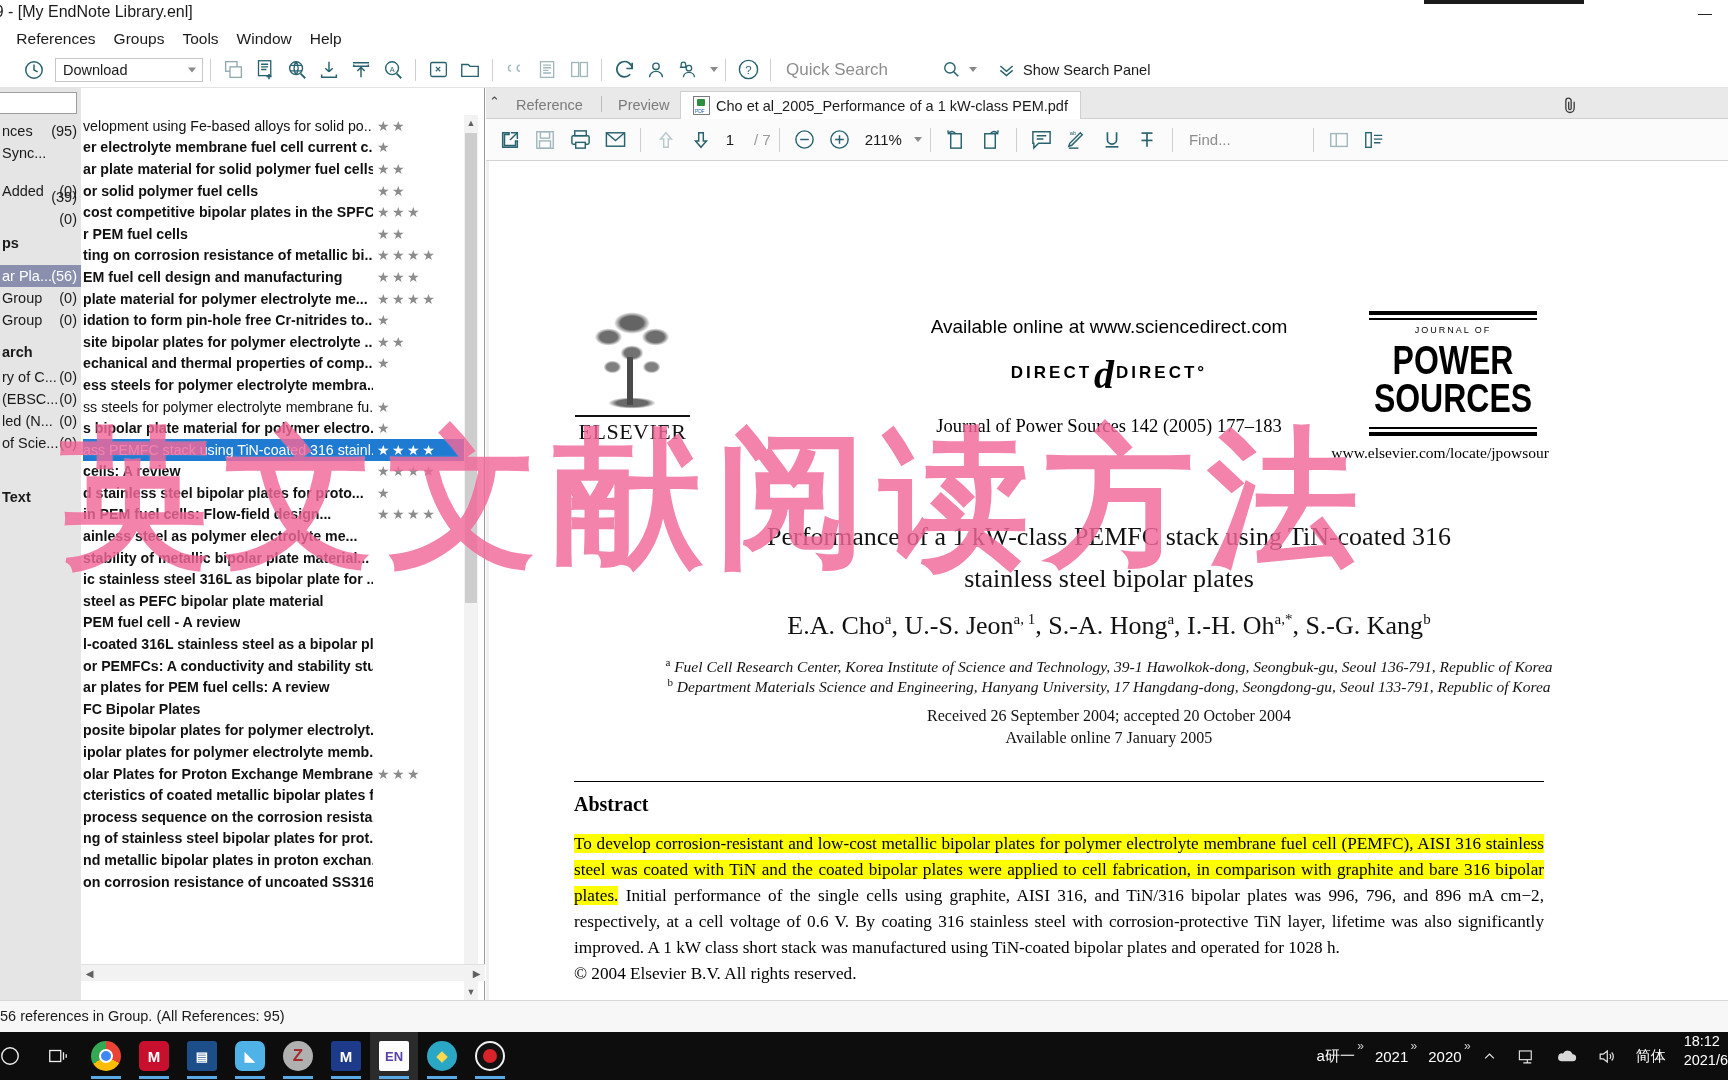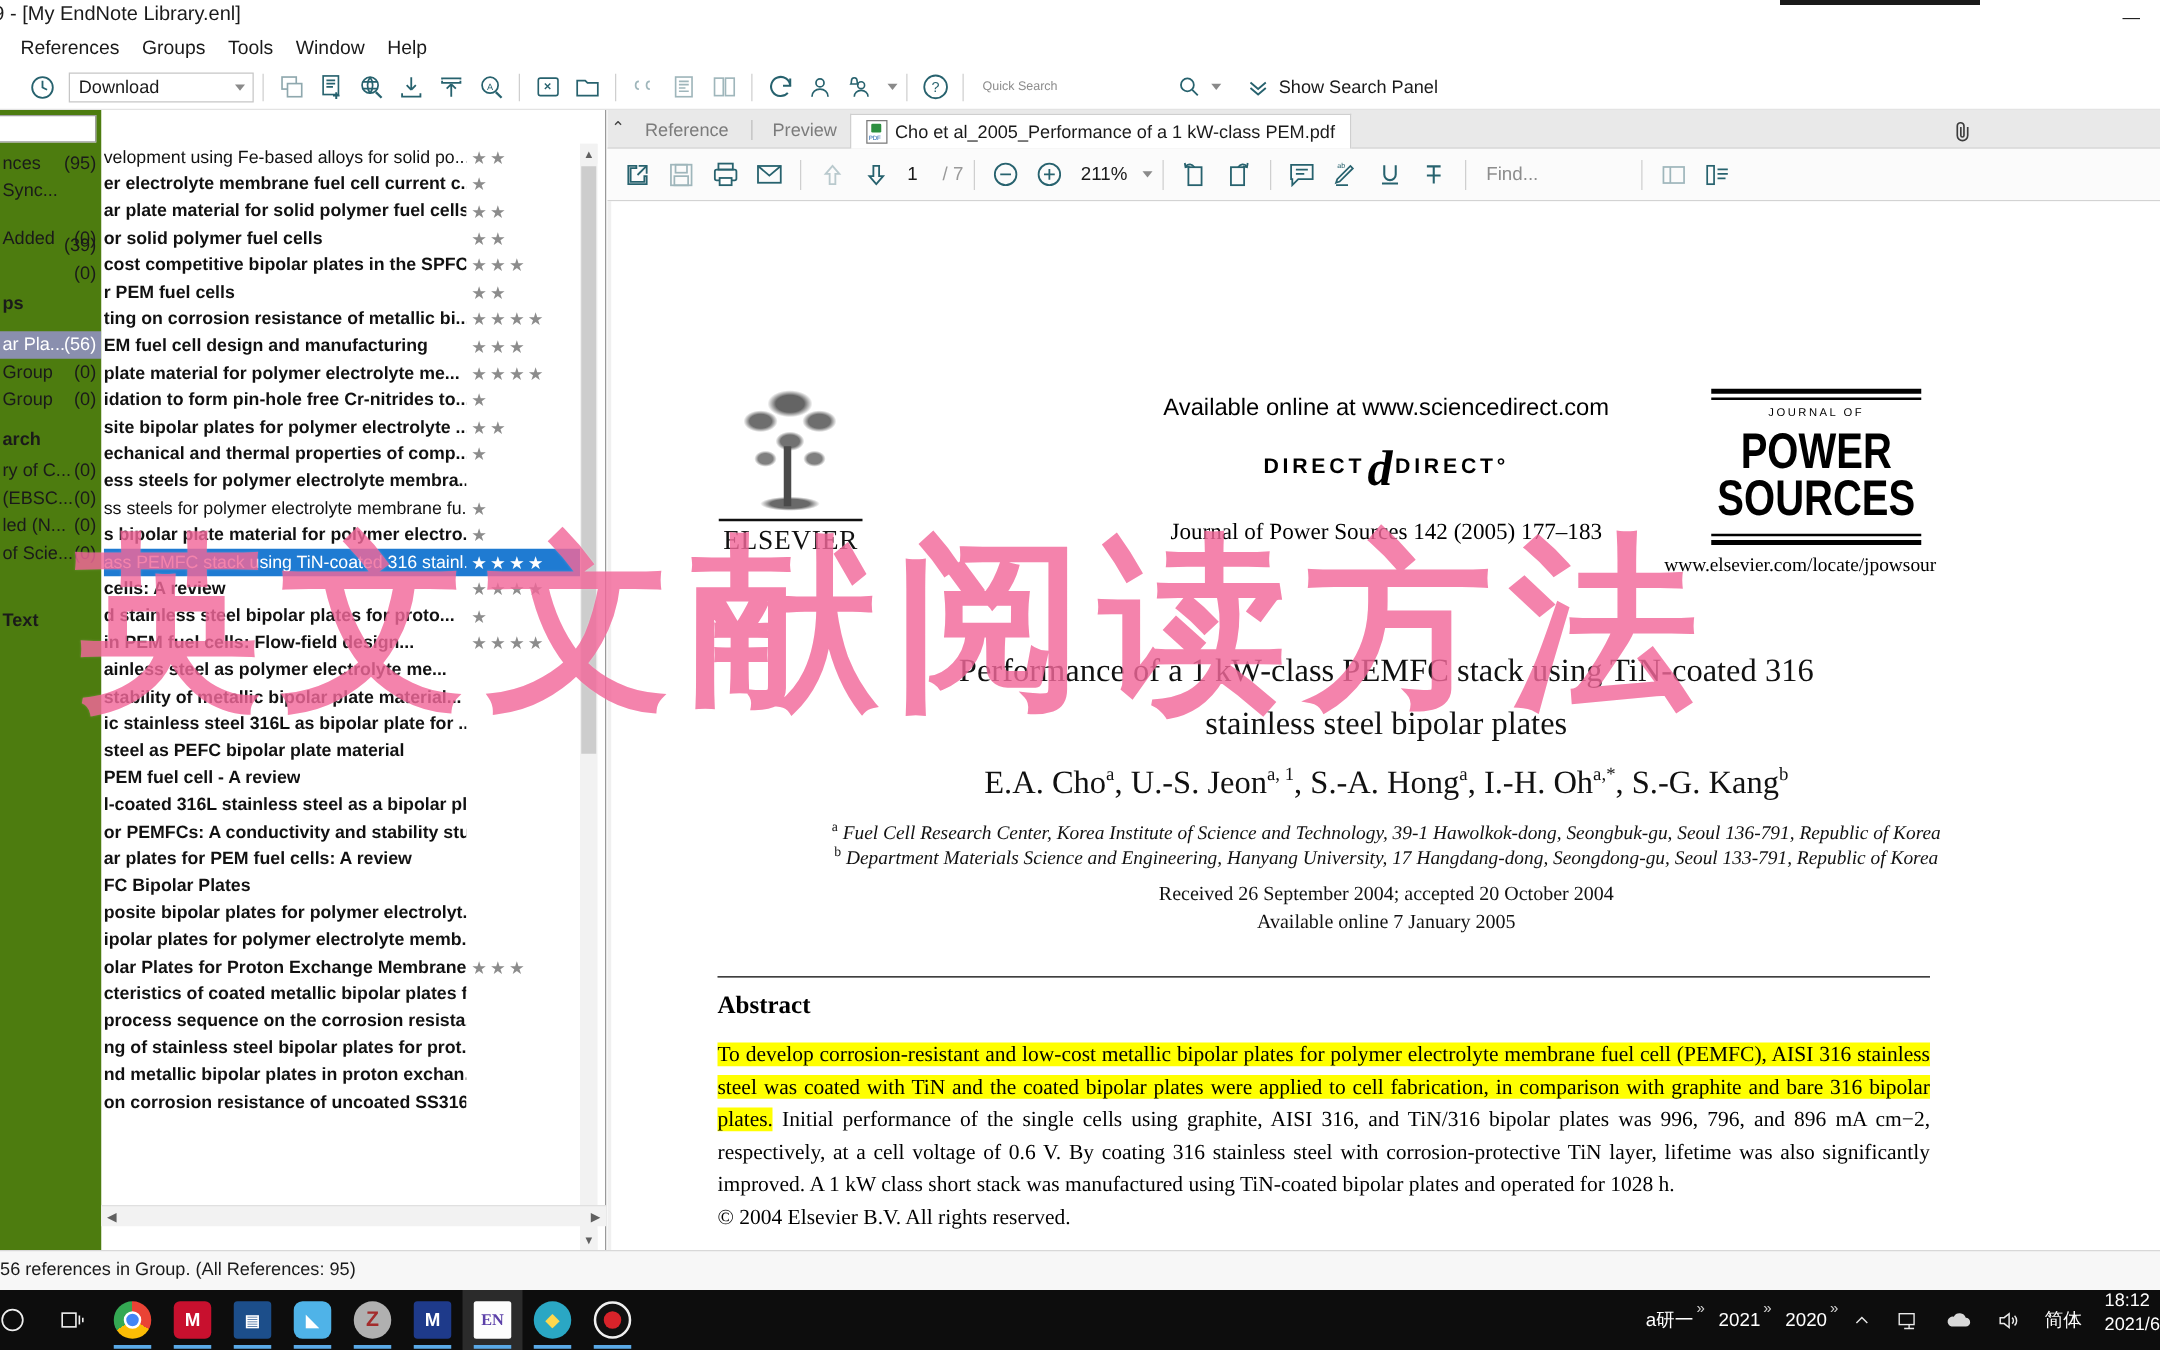--- a/index.html
+++ b/index.html
@@ -50,29 +50,29 @@
     width: 148px; height: 24px; border: 1px solid #c6c6c6; background: #fff;
     display: flex; align-items: center; position: relative; margin-left: 4px;
   }
   .style-combo .lbl { font-size: 14.5px; color: #1a1a1a; padding-left: 7px; }
   .style-combo .arrow {
     position: absolute; right: 6px; top: 50%; transform: translateY(-50%);
     width: 0; height: 0; border-left: 4px solid transparent;
     border-right: 4px solid transparent; border-top: 5px solid #8a8a8a;
   }
   .qs-input {
-    width: 150px; font-size: 10px; color: #8d8d8d; margin-left: 8px; white-space: nowrap;
+    width: 150px; font-size: 17px; color: #8d8d8d; margin-left: 8px; white-space: nowrap;
   }
   .qs-wrap { display: flex; align-items: center; flex: 0 0 auto; }
   .show-search { font-size: 14.5px; color: #1a1a1a; white-space: nowrap; }
 
   
   .groups-pane {
     position: absolute; left: 0; top: 88px; width: 102px; height: 912px;
-    background: #4d7c0f; border-right: 1px solid #cfcfcf; overflow: hidden;
+    background: #e5e5e5; border-right: 1px solid #cfcfcf; overflow: hidden;
   }
   .gp-searchbox {
     position: absolute; left: -18px; top: 4px; width: 95px; height: 22px;
     border: 1px solid #9e9e9e; background: #fff;
   }
   .gp-row {
     position: absolute; left: 0; width: 81px; height: 21.5px;
     display: flex; align-items: center; font-size: 14.5px; color: #1a1a1a;
     white-space: nowrap; overflow: hidden;
   }
@@ -326,21 +326,21 @@
     background: #0d0d0d; display: flex; align-items: center;
   }
   .tk-icon {
     width: 48px; height: 48px; display: flex; align-items: center; justify-content: center;
     position: relative; flex: 0 0 auto;
   }
   .tk-icon.open::after {
     content: ""; position: absolute; bottom: 1px; left: 9px; width: 30px; height: 3px;
     background: #5aa9e6;
   }
-  .tk-icon.active { background: #2b2b2b; font-family: Liberation Serif, serif; }
+  .tk-icon.active { background: #2b2b2b; }
   .glyph { width: 30px; height: 30px; border-radius: 50%; position: relative; }
   .tray {
     position: absolute; right: 0; top: 0; height: 48px; display: flex; align-items: center;
     color: #ffffff; font-size: 15px;
   }
   .tray-item { padding: 0 10px; position: relative; display: flex; align-items: center; height: 48px; }
   .tray-item .chev {
     position: absolute; right: 1px; top: 7px; font-size: 12px; color: #cfcfcf;
   }
   .clock {

